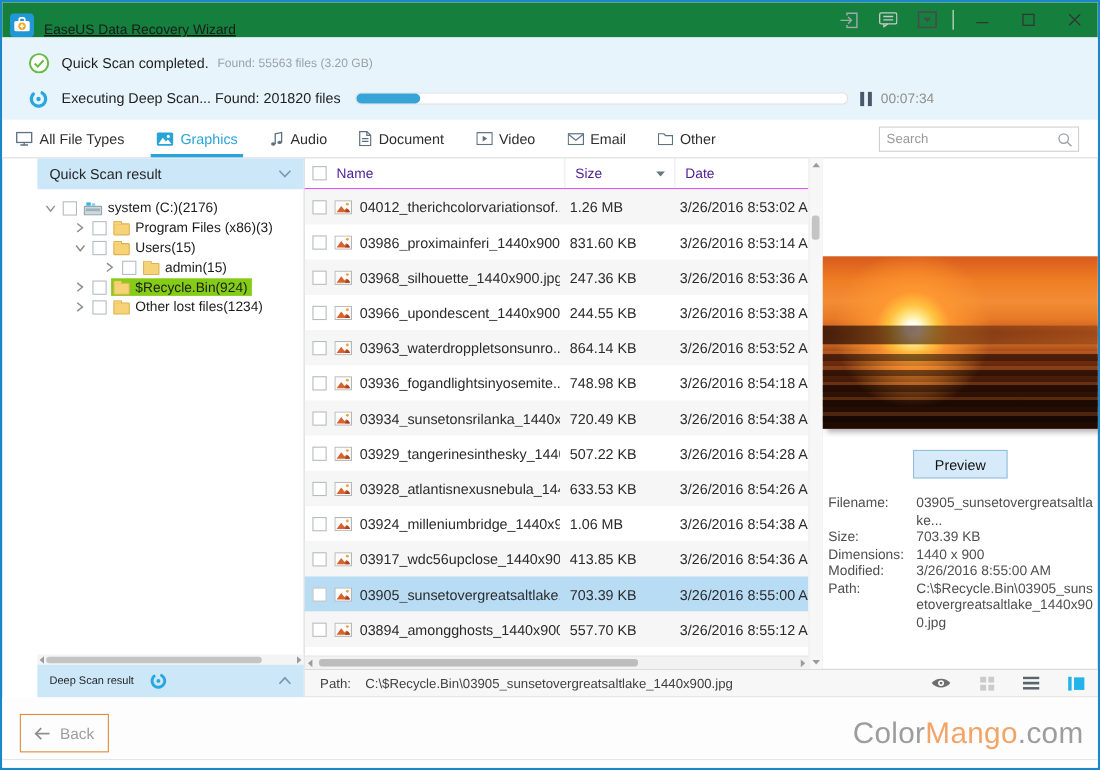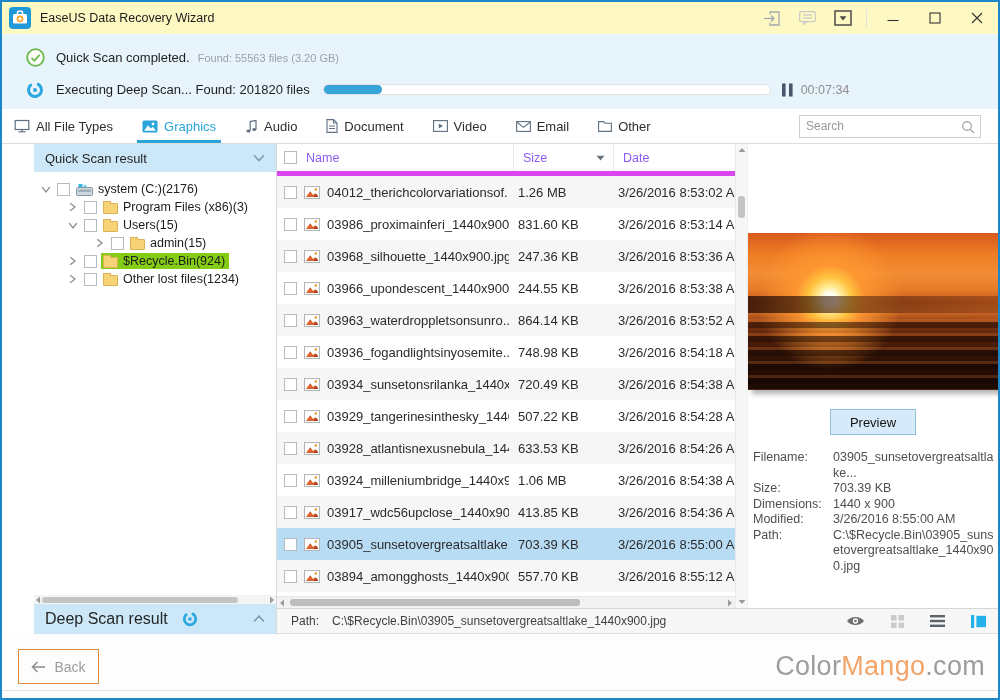--- a/index.html
+++ b/index.html
@@ -1,20 +1,20 @@
 <!DOCTYPE html>
 <html><head>
 <meta charset="utf-8">
 <style>
   html,body{margin:0;padding:0;background:#fff;}
   .window{width:1000px;height:700px;border:2px solid #1b87c9;box-sizing:border-box;display:flex;flex-direction:column;
     font-family:"Liberation Sans",sans-serif;background:#fff;position:relative;overflow:hidden;}
 
   
-  .titlebar{flex:0 0 32px;display:flex;align-items:center;padding-left:7px;background:#fef9c3;}
+  .titlebar{flex:0 0 32px;display:flex;align-items:flex-end;padding-left:7px;background:#15803d;text-decoration:underline;}
   .app-icon{width:22px;height:22px;flex:none;display:flex;}
   .title{font-size:12.5px;color:#1a1a1a;margin-left:9px;}
   .tb-tools{margin-left:auto;display:flex;align-items:center;height:100%;}
   .tb-btn{width:36px;height:100%;display:flex;align-items:center;justify-content:center;}
   .tb-sep{width:1px;height:18px;background:#e2e2e2;margin:0 5px;}
   .win-btn{width:42px;height:100%;display:flex;align-items:center;justify-content:center;}
 
   
   .scan-status{flex:0 0 75px;background:#e8f4fc;padding:11px 0 0 24px;box-sizing:border-box;}
   .status-row{display:flex;align-items:center;height:25px;}
@@ -51,29 +51,29 @@
   .cb{width:13px;height:13px;border:1px solid #b4bcc2;background:#fff;flex:none;box-sizing:border-box;}
   .tree-item .cb{margin:0 4px 0 5px;}
   .tree-label-wrap{display:flex;align-items:center;gap:5px;padding:1px 4px 1px 2px;white-space:nowrap;overflow:hidden;}
   .tree-item.selected .tree-label-wrap{background:#84cc16;}
   .tree-label{font-size:12.5px;color:#1c1c1c;}
   .folder{width:15px;height:11px;position:relative;background:#f6d376;border:1px solid #ddb252;border-radius:1px;box-sizing:border-box;flex:none;margin-top:2px;}
   .folder::before{content:"";position:absolute;top:-3px;left:-1px;width:6px;height:2px;background:#f6d376;border:1px solid #ddb252;border-bottom:none;border-radius:1px 1px 0 0;}
   .drive-ic{display:flex;flex:none;}
   .tree-hscroll{flex:0 0 9px;background:#f4f4f4;position:relative;display:flex;align-items:center;justify-content:space-between;padding:0 1px;}
   .tree-hscroll .thumb{position:absolute;top:1.5px;height:6px;left:8px;width:196px;background:#c4c4c4;border-radius:3px;}
-  .deep-header{flex:0 0 30px;background:#cbe7f8;display:flex;align-items:center;padding:0 11px;font-size:16px;color:#262626;gap:14px;}
+  .deep-header{flex:0 0 30px;background:#cbe7f8;display:flex;align-items:center;padding:0 11px;font-size:10px;color:#262626;gap:14px;}
   .deep-header .chev{margin-left:auto;display:flex;}
 
   .right-wrap{flex:1;display:flex;flex-direction:column;min-width:0;}
   .content-row{flex:1;display:flex;min-height:0;}
 
   
   .list-panel{flex:0 0 458px;display:flex;flex-direction:column;min-width:0;}
-  .list-header{flex:0 0 27px;display:flex;align-items:stretch;border-bottom:5px solid #d946ef;font-size:12.5px;color:#8b5cf6;}
+  .list-header{flex:0 0 27px;display:flex;align-items:stretch;border-bottom:1px solid #d946ef;font-size:12.5px;color:#4c1d95;}
   .lh-name{flex:0 0 237px;display:flex;align-items:center;padding-left:7px;box-sizing:border-box;gap:9px;border-right:1px solid #ececec;}
   .lh-size{flex:0 0 100px;display:flex;align-items:center;padding:0 8px 0 9px;box-sizing:border-box;border-right:1px solid #ececec;}
   .lh-size .sort-arrow{margin-left:auto;display:flex;}
   .lh-date{flex:1;display:flex;align-items:center;padding-left:9px;}
   .rows{flex:1;overflow:hidden;}
   .file-row{height:32px;display:flex;align-items:center;font-size:13px;color:#2b2b2b;}
   .file-row.alt{background:#f6f6f6;}
   .file-row.selected{background:#b9dcf5;}
   .fr-cb{margin-left:7px;}
   .fr-icon{margin-left:7px;display:flex;flex:none;}

